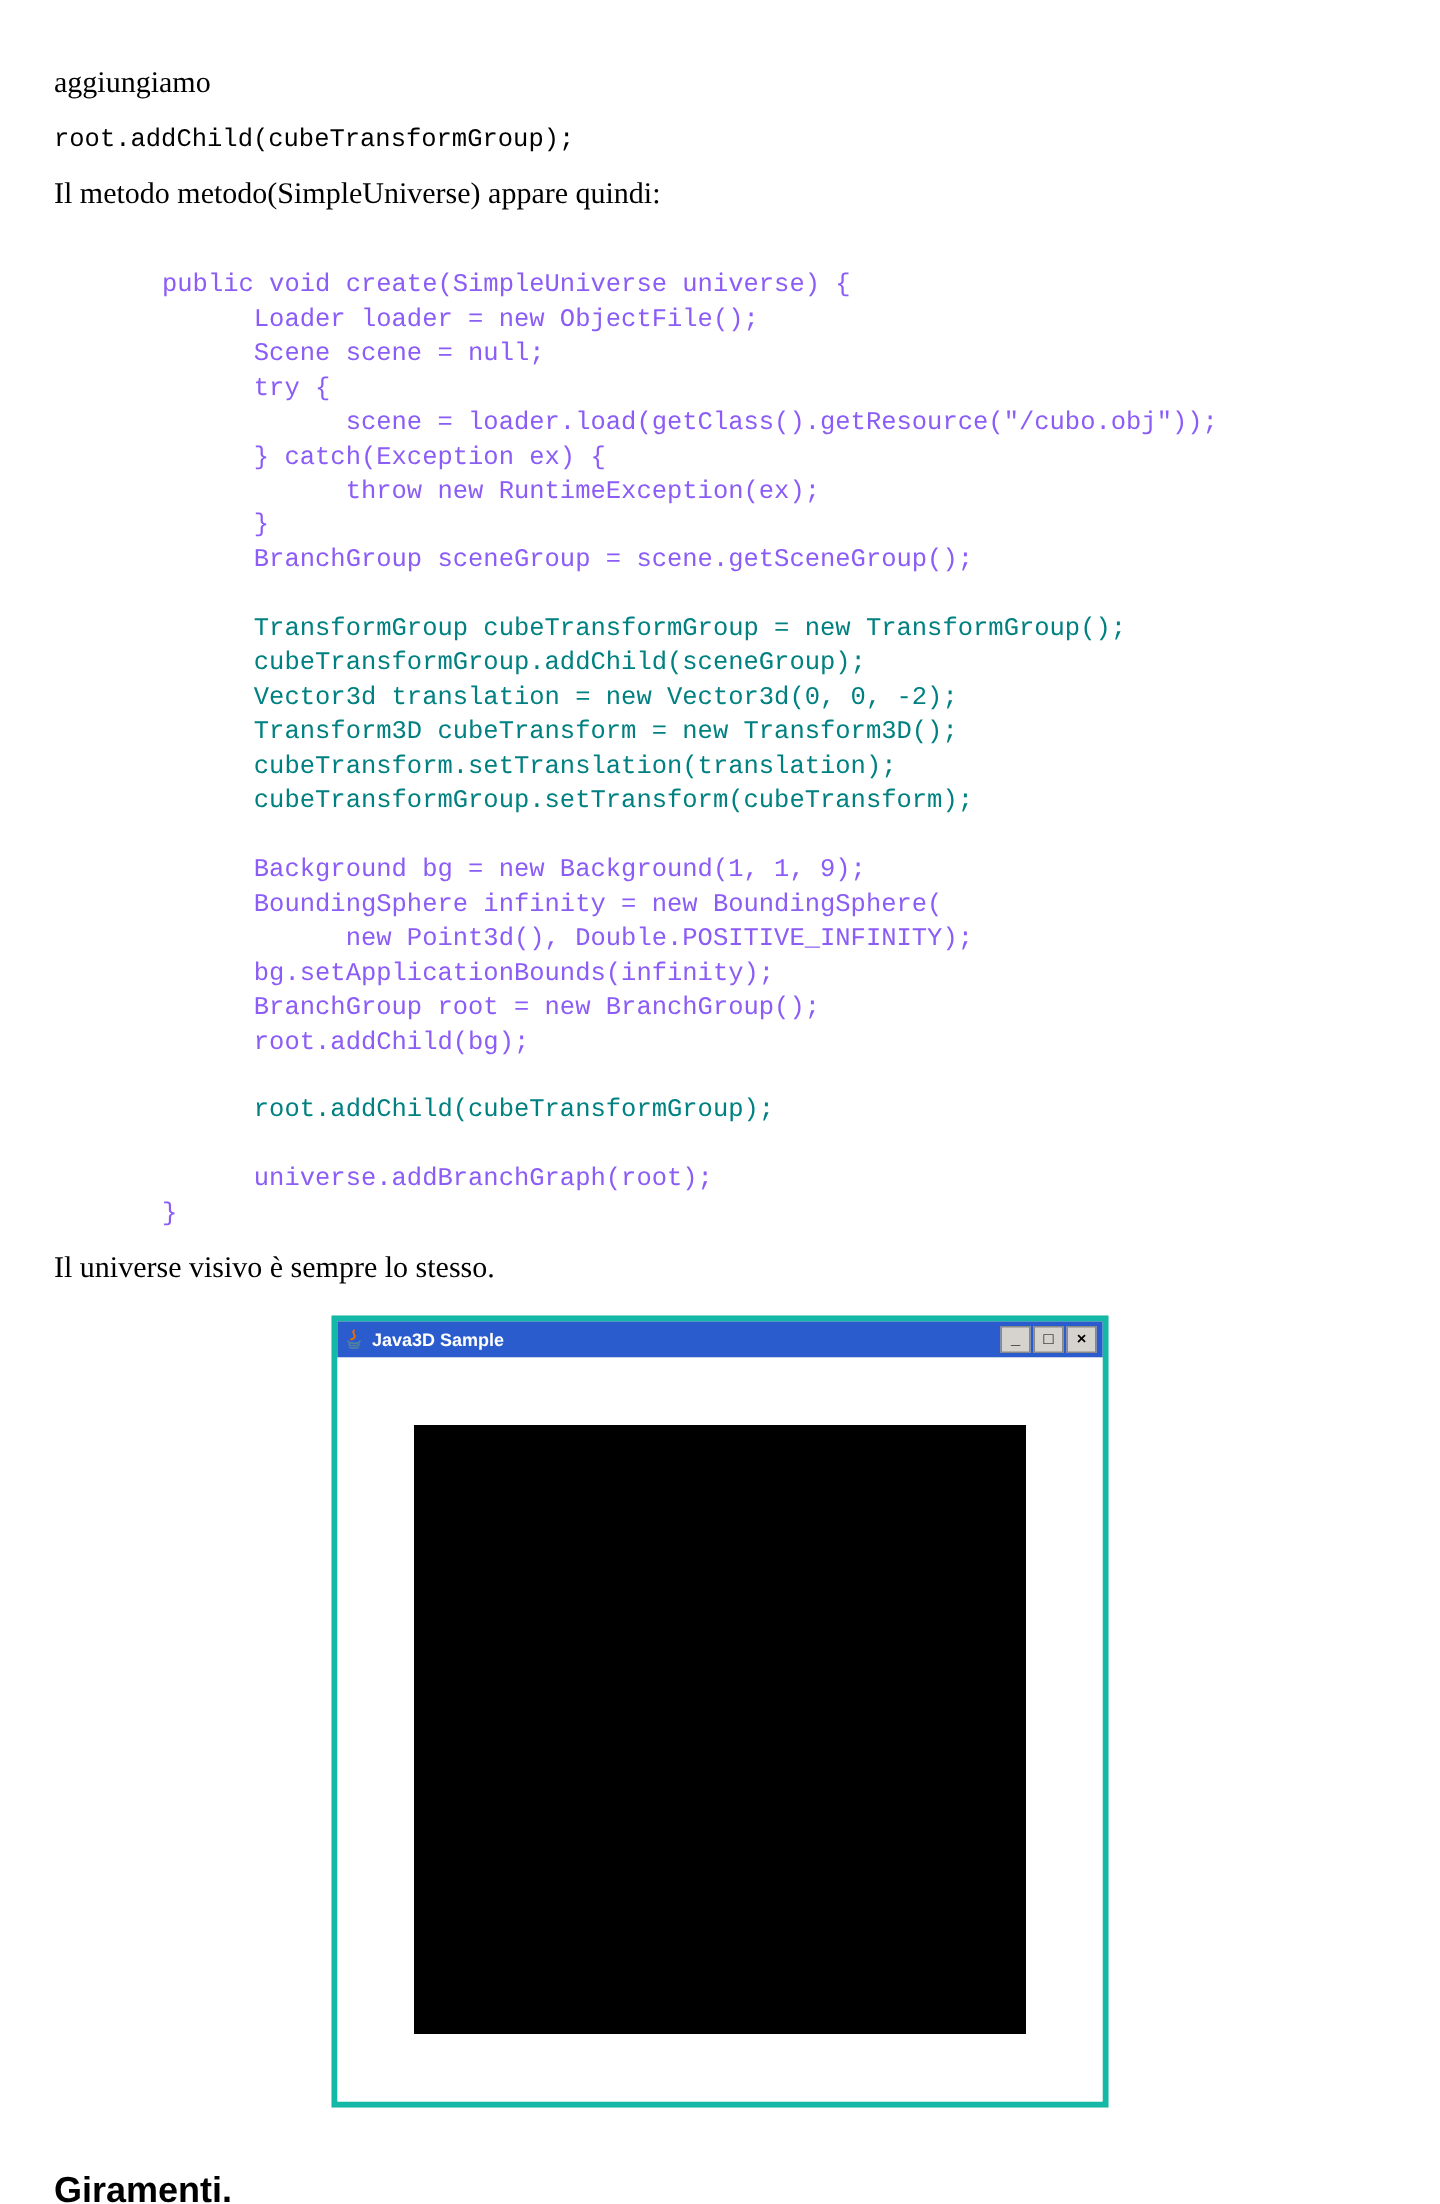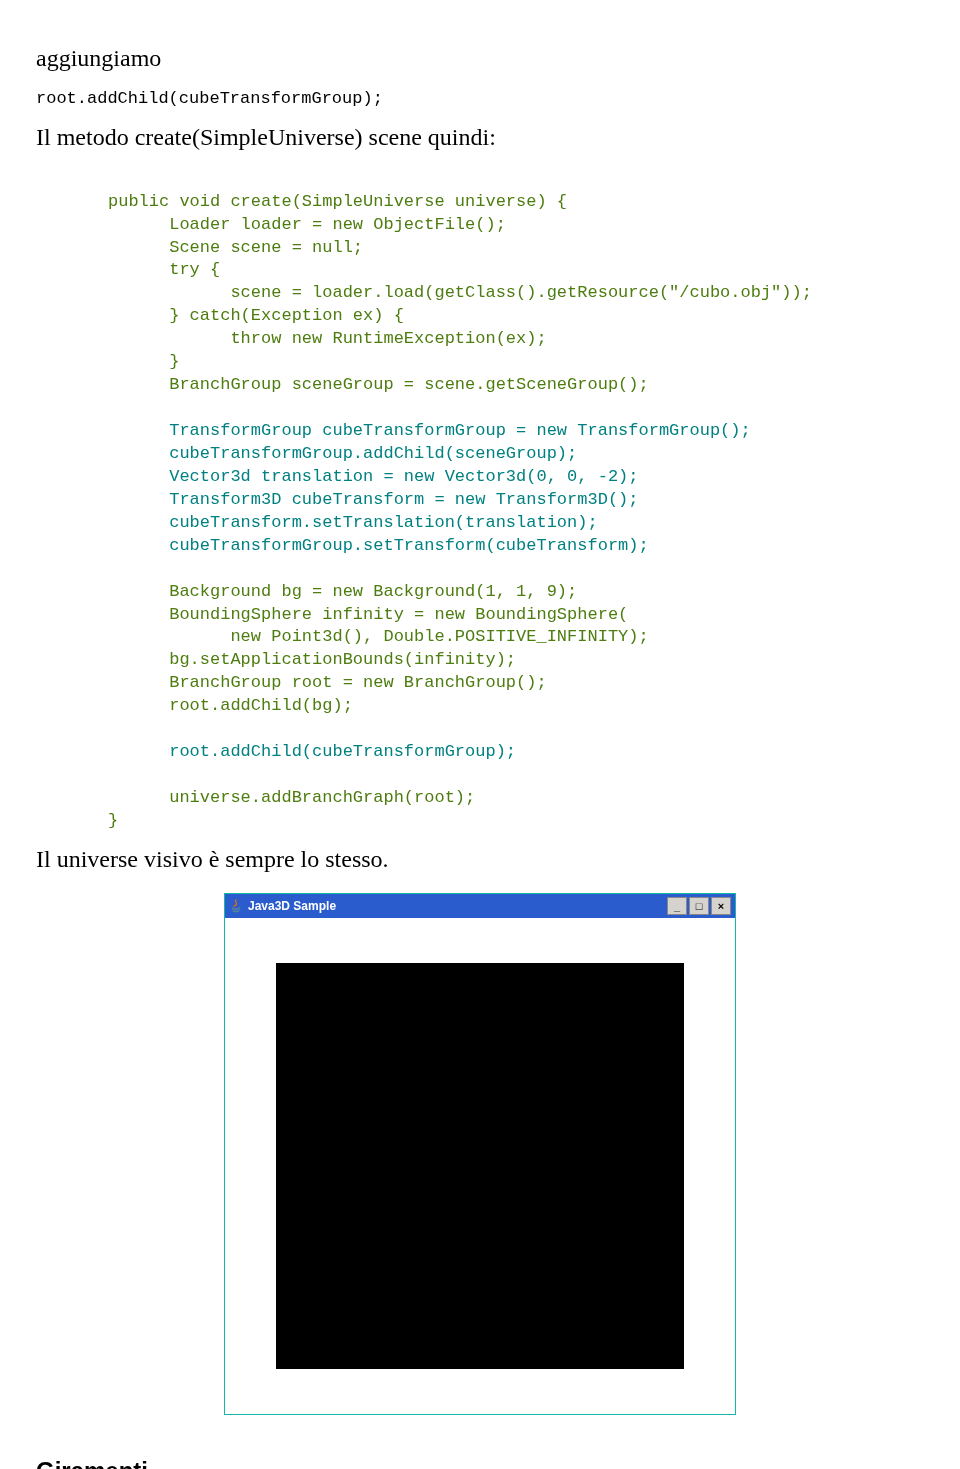--- a/index.html
+++ b/index.html
@@ -9,43 +9,43 @@
     font-size: 18px;
     line-height: 1.35;
     color: #000;
     background: #fff;
     width: 960px;
     box-sizing: border-box;
   }
   .text-para {
     margin: 10px 0 14px 0;
     font-family: Georgia, 'Times New Roman', serif;
-    font-size: 24px;
+    font-size: 20px;
   }
   .code-line {
     font-family: 'Lucida Console','Courier New',monospace;
     font-size: 17px;
     white-space: pre;
     color: #000;
     margin: 0;
     line-height: 1.35;
   }
   .code-block {
     font-family: 'Lucida Console','Courier New',monospace;
     font-size: 17px;
     white-space: pre;
     margin: 0 0 0 72px;
     line-height: 1.35;
   }
-  .code-block .black { color:#4d7c0f; }
+  .code-block .black { color:#8b5cf6; }
   .code-block .green { color:#008080; }
   .window {
     width: 510px;
     margin: 18px auto 40px auto;
-    border: 1px solid #14b8a6;
+    border: 4px solid #14b8a6;
     background: #ece9d8;
     box-shadow: 0 0 0 1px #fff inset;
   }
   .titlebar {
     display: flex;
     align-items: center;
     height: 24px;
     padding: 0 4px;
     background: linear-gradient(#2a5ccd,#2a5ccd);
     color: #fff;
@@ -86,21 +86,21 @@
     margin-top: 24px;
   }
 </style>
 </head>
 <body>
 
 <div class="text-para">aggiungiamo</div>
 
 <div class="code-line">root.addChild(cubeTransformGroup);</div>
 
-<div class="text-para">Il metodo create(SimpleUniverse) scene quindi:</div>
+<div class="text-para">Il metodo metodo(SimpleUniverse) appare quindi:</div>
 
 <div class="code-block">
 <span class="black">public void create(SimpleUniverse universe) {
       Loader loader = new ObjectFile();
       Scene scene = null;
       try {
             scene = loader.load(getClass().getResource("/cubo.obj"));
       } catch(Exception ex) {
             throw new RuntimeException(ex);
       }

